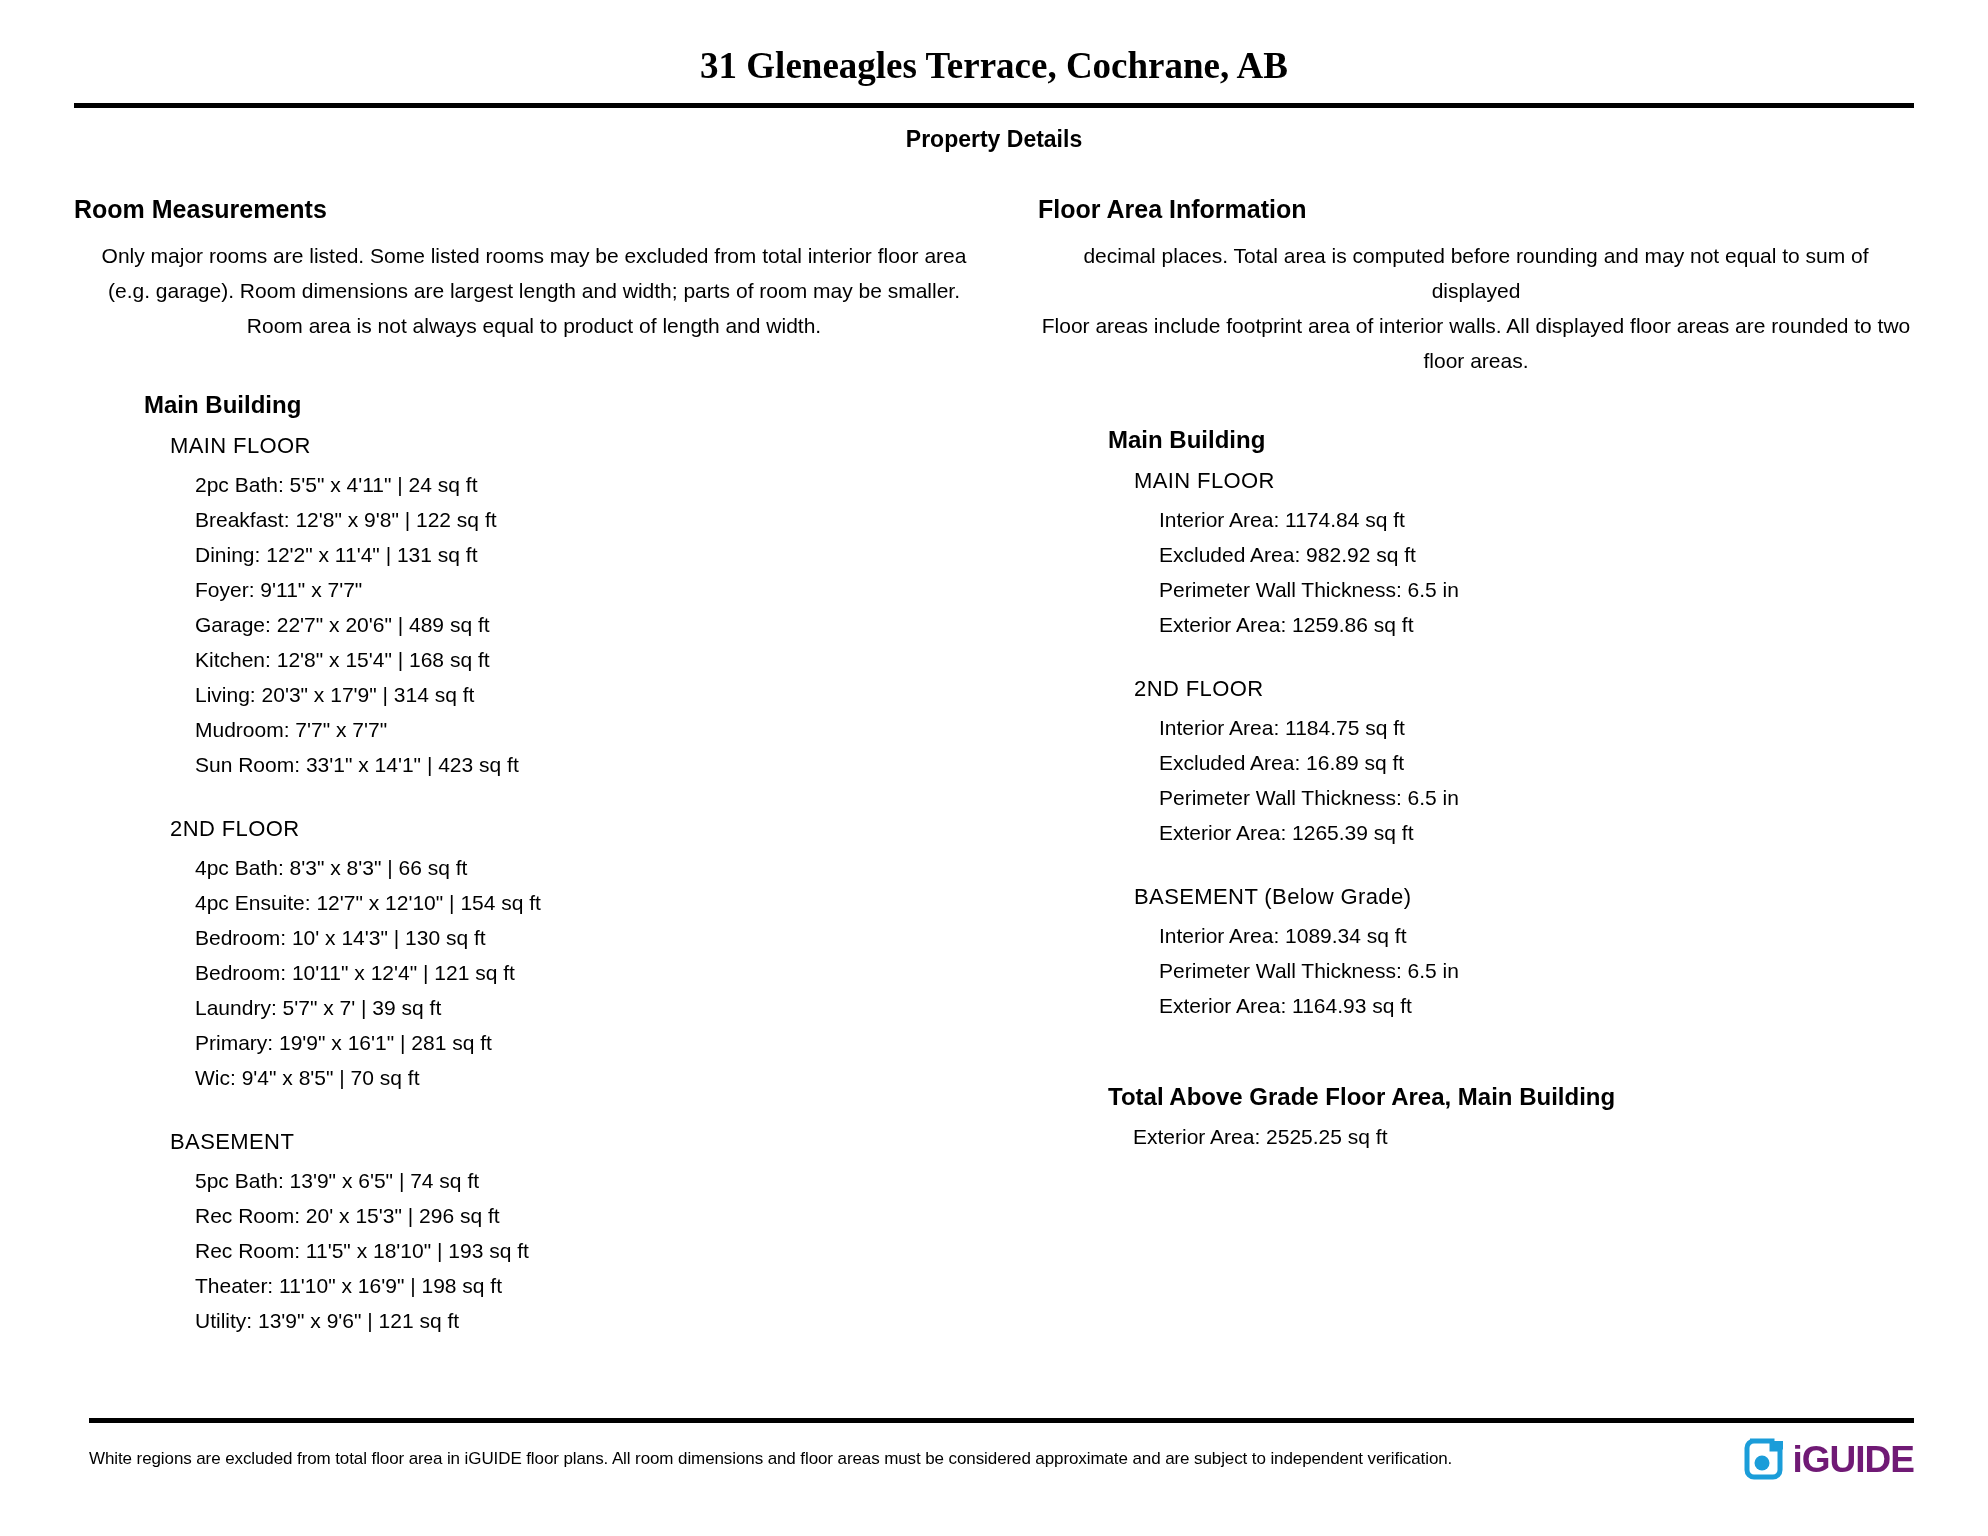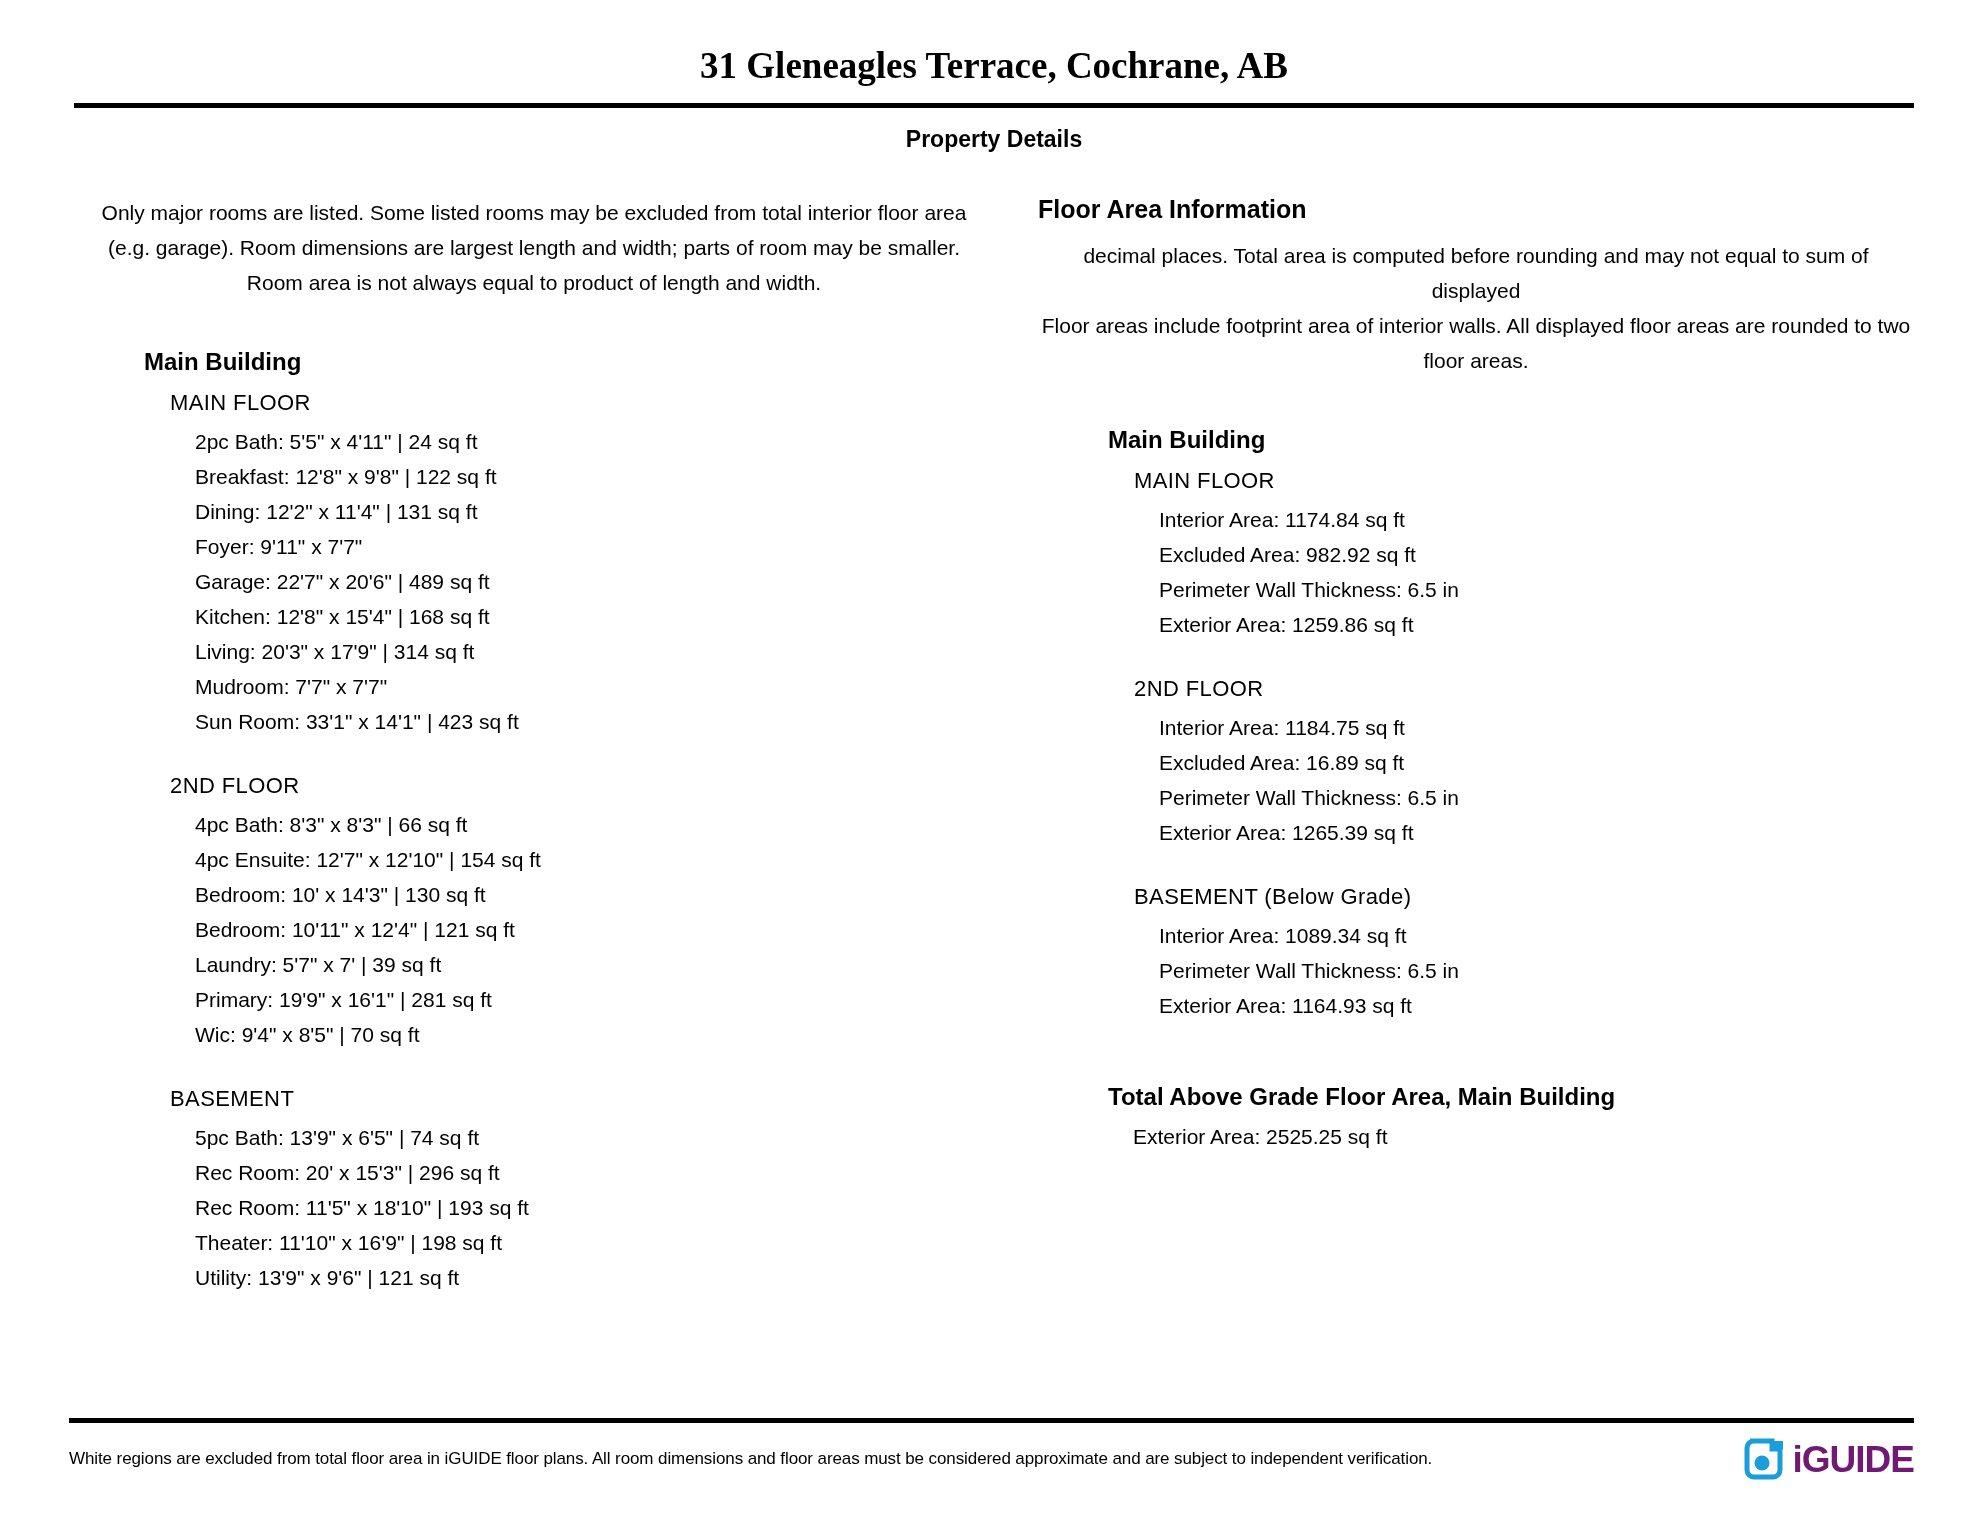--- a/index.html
+++ b/index.html
@@ -34,21 +34,21 @@
   .floor-first{margin-top:14px;}
   .floor-name{font-size:22px;letter-spacing:0.4px;}
   .lines{margin-left:25px;margin-top:8px;}
   .data-line{font-size:21px;line-height:35px;white-space:nowrap;}
 
   .total-block{margin-top:60px;margin-left:70px;}
   .total-heading{font-size:24px;font-weight:bold;margin-top:14px;}
   .total-line{font-size:21px;margin-top:14px;margin-left:25px;}
 
   .footer{
-    position:absolute;left:69px;right:74px;top:1418px;
+    position:absolute;left:89px;right:74px;top:1418px;
     border-top:5px solid #000;
     display:flex;align-items:center;justify-content:space-between;
     padding-top:14px;
   }
   .disclaimer{font-size:17px;letter-spacing:-0.1px;max-width:1560px;}
   .brand{display:flex;align-items:center;gap:6px;}
   .brand-text{
     font-size:37px;font-weight:bold;color:#701a75;
     letter-spacing:-1px;line-height:1;
   }
@@ -59,20 +59,21 @@
 
 <div class="page">
 
   <h1 class="doc-title">31 Gleneagles Terrace, Cochrane, AB</h1>
   <hr class="title-rule">
   <h2 class="doc-subtitle">Property Details</h2>
 
   <div class="columns">
 
     <div class="col col-left">
+      <div class="section-heading">Room Measurements</div>
       <div>
         <div class="note-line">Only major rooms are listed. Some listed rooms may be excluded from total interior floor area</div>
         <div class="note-line">(e.g. garage). Room dimensions are largest length and width; parts of room may be smaller.</div>
         <div class="note-line">Room area is not always equal to product of length and width.</div>
       </div>
 
       <div class="building">
         <div class="building-name">Main Building</div>
 
         <div class="floor floor-first">

